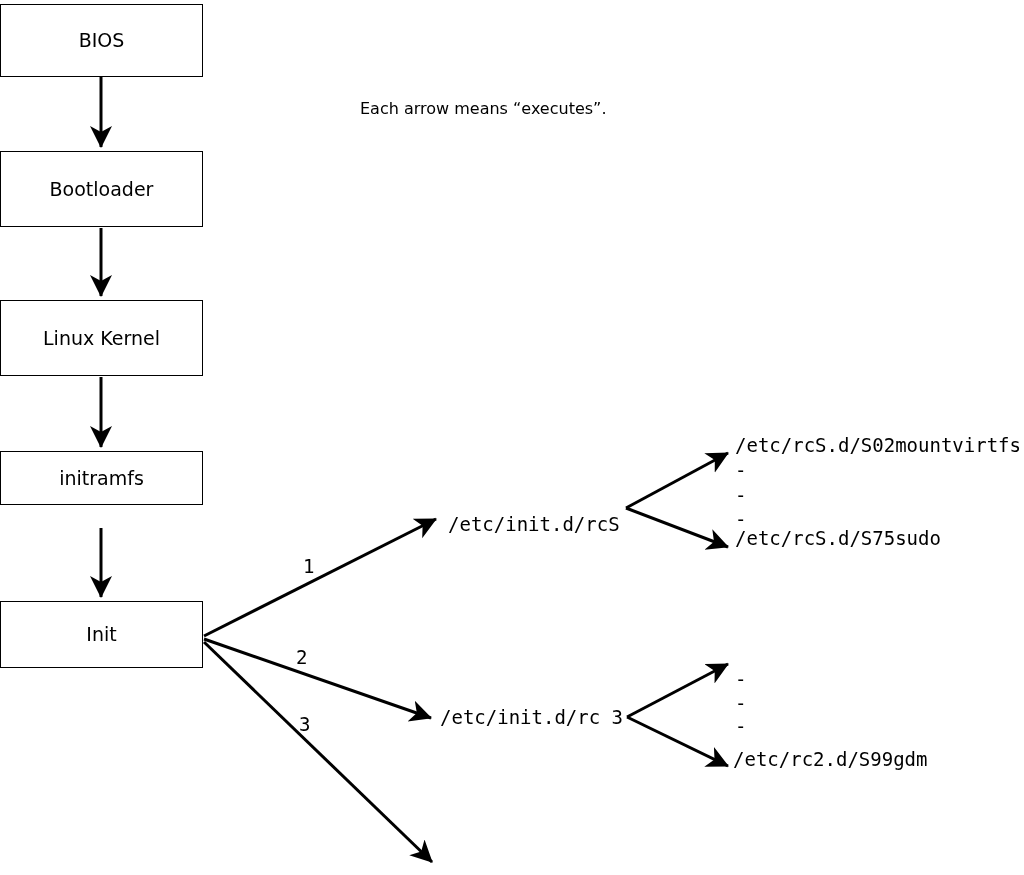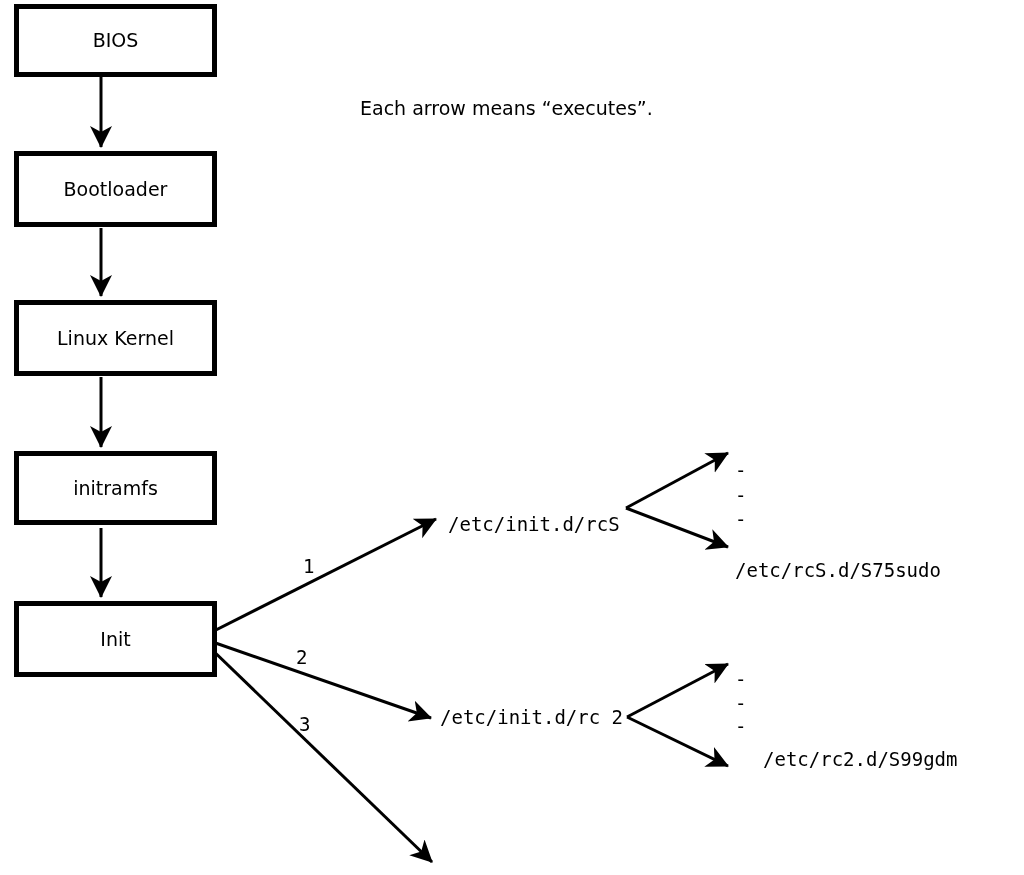--- a/index.html
+++ b/index.html
@@ -9,43 +9,43 @@
     height: 875px;
     background: #ffffff;
     font-family: "DejaVu Sans", sans-serif;
     color: #000000;
     overflow: hidden;
   }
   #arrow-layer { position: absolute; left: 0; top: 0; }
   #arrow-layer line { stroke: #000000; stroke-width: 3; }
   .box {
     position: absolute;
-    left: 14px;
+    left: 0;
     width: 203px;
     box-sizing: border-box;
-    border: 5px solid #000000;
+    border: 1px solid #000000;
     background: #ffffff;
     display: flex;
     align-items: center;
     justify-content: center;
     font-size: 19px;
     line-height: 1;
   }
   .mono {
     position: absolute;
     font-family: "DejaVu Sans Mono", monospace;
     font-size: 19px;
     line-height: 19px;
     white-space: pre;
   }
   .note {
     position: absolute;
     left: 360px;
     top: 99px;
-    font-size: 19px;
+    font-size: 16px;
     line-height: 19px;
     white-space: pre;
   }
 </style>
 </head>
 <body>
 
 <div id="canvas">
 
   <svg id="arrow-layer" width="1024" height="875" viewBox="0 0 1024 875">
@@ -71,38 +71,39 @@
 
   <div class="box" style="top:4px;height:73px;">
     <span>BIOS</span>
   </div>
   <div class="box" style="top:151px;height:76px;">
     <span>Bootloader</span>
   </div>
   <div class="box" style="top:300px;height:76px;">
     <span>Linux Kernel</span>
   </div>
-  <div class="box" style="top:451px;height:74px;">
+  <div class="box" style="top:451px;height:54px;">
     <span>initramfs</span>
   </div>
-  <div class="box" style="top:601px;height:76px;">
+  <div class="box" style="top:601px;height:67px;">
     <span>Init</span>
   </div>
 
   <div class="mono" style="left:303px;top:557px;">1</div>
   <div class="mono" style="left:296px;top:648px;">2</div>
   <div class="mono" style="left:299px;top:715px;">3</div>
 
   <div class="mono" style="left:448px;top:499px;margin-top:16px;">/etc/init.d/rcS</div>
-  <div class="mono" style="left:440px;top:708px;">/etc/init.d/rc 2</div>
+  <div class="mono" style="left:440px;top:708px;">/etc/init.d/rc 3</div>
   <div class="mono" style="left:447px;top:849px;margin-top:37px;">getty</div>
 
+  <div class="mono" style="left:735px;top:436px;">/etc/rcS.d/S02mountvirtfs</div>
   <div class="mono" style="left:735px;top:461px;">-</div>
   <div class="mono" style="left:735px;top:486px;">-</div>
   <div class="mono" style="left:735px;top:510px;">-</div>
-  <div class="mono" style="left:735px;top:561px;">/etc/rcS.d/S75sudo</div>
+  <div class="mono" style="left:735px;top:529px;">/etc/rcS.d/S75sudo</div>
 
   <div class="mono" style="left:735px;top:670px;">-</div>
   <div class="mono" style="left:735px;top:694px;">-</div>
   <div class="mono" style="left:735px;top:717px;">-</div>
-  <div class="mono" style="left:733px;top:750px;margin-left:30px;">/etc/rc2.d/S99gdm</div>
+  <div class="mono" style="left:733px;top:750px;">/etc/rc2.d/S99gdm</div>
 
 </div>
 
 </body></html>

